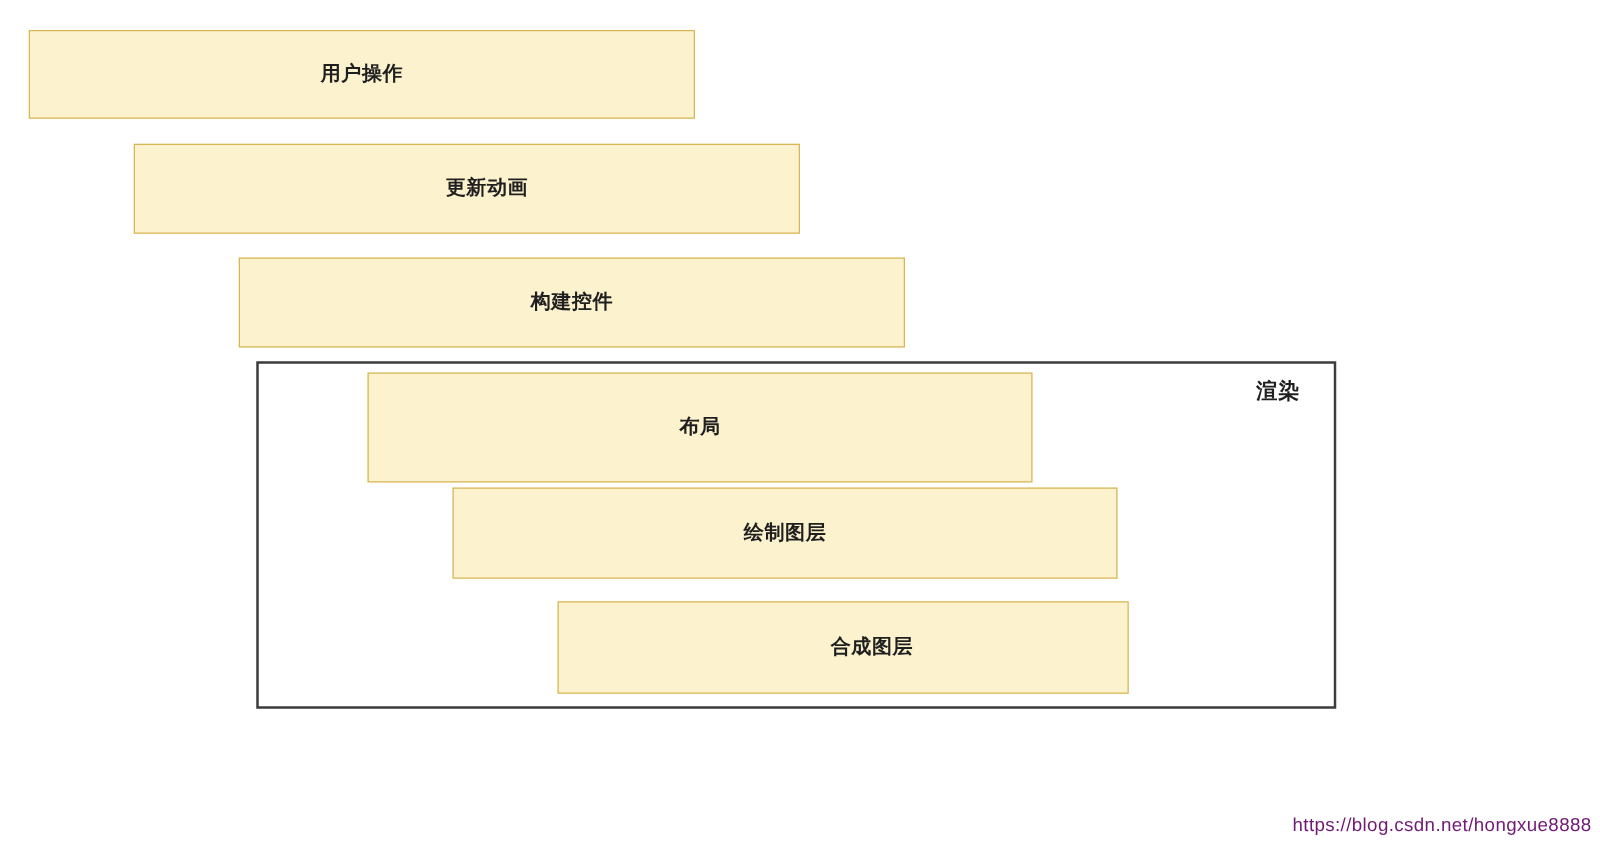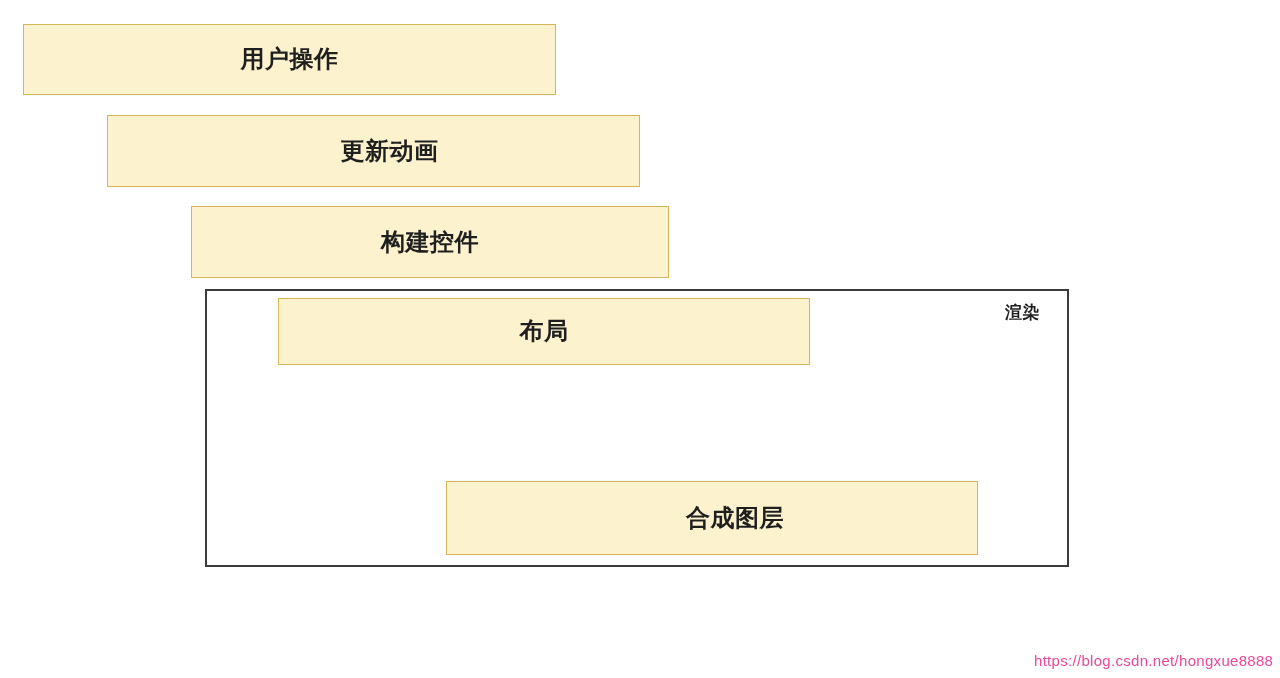--- a/index.html
+++ b/index.html
@@ -19,21 +19,21 @@
   }
   .node {
     position: absolute;
     box-sizing: border-box;
     background: #fdf2ce;
     border: 1px solid #d6b656;
     display: flex;
     align-items: center;
     justify-content: center;
     color: #1f1f1f;
-    font-size: 24px;
+    font-size: 16px;
     font-weight: bold;
     letter-spacing: 0.5px;
     line-height: 1.2;
     font-family: "Liberation Sans", "DejaVu Sans", sans-serif;
   }
   .group-box {
     position: absolute;
     box-sizing: border-box;
     background: transparent;
     border: 2px solid #3c3c3c;
@@ -42,55 +42,56 @@
     position: absolute;
     color: #1f1f1f;
     font-size: 17px;
     font-weight: bold;
     letter-spacing: 0.5px;
     white-space: nowrap;
     font-family: "Liberation Sans", "DejaVu Sans", sans-serif;
   }
   .watermark {
     position: absolute;
-    color: #ec4899;
+    color: #701a75;
     font-size: 15px;
     letter-spacing: 0.3px;
     white-space: nowrap;
     font-family: "Liberation Sans", "DejaVu Sans", sans-serif;
   }
 
   
   #node-user-action      { left: 23px;  top: 24px;  width: 533px; height: 71px; }
   #node-update-animation { left: 107px; top: 115px; width: 533px; height: 72px; padding-left: 32px; }
-  #node-build-widgets    { left: 191px; top: 206px; width: 478px; height: 72px; }
+  #node-build-widgets    { left: 191px; top: 206px; width: 533px; height: 72px; }
   #render-group          { left: 205px; top: 289px; width: 864px; height: 278px; }
   #render-group-label    { left: 1005px; top: 301px; }
-  #node-layout           { left: 278px; top: 298px; width: 532px; height: 67px; }
+  #node-layout           { left: 294px; top: 298px; width: 532px; height: 88px; }
   #node-paint-layers     { left: 362px; top: 390px; width: 532px; height: 73px; }
-  #node-composite-layers { left: 446px; top: 481px; width: 532px; height: 74px; padding-left: 46px; }
+  #node-composite-layers { left: 446px; top: 481px; width: 457px; height: 74px; padding-left: 46px; }
   #node-rasterize        { left: 530px; top: 573px; width: 532px; height: 72px; }
   #watermark-csdn        { left: 1034px; top: 652px; }
 </style>
 </head>
 <body>
 
 <div id="canvas">
 
   <div class="node" id="node-user-action">用户操作</div>
 
   <div class="node" id="node-update-animation">更新动画</div>
 
   <div class="node" id="node-build-widgets">构建控件</div>
 
   <div class="group-box" id="render-group"></div>
 
   <div class="group-label" id="render-group-label">渲染</div>
 
   <div class="node" id="node-layout">布局</div>
 
+  <div class="node" id="node-paint-layers">绘制图层</div>
 
   <div class="node" id="node-composite-layers">合成图层</div>
 
 
   <div class="watermark" id="watermark-csdn">https://blog.csdn.net/hongxue8888</div>
 
 </div>
 
 </body></html>

